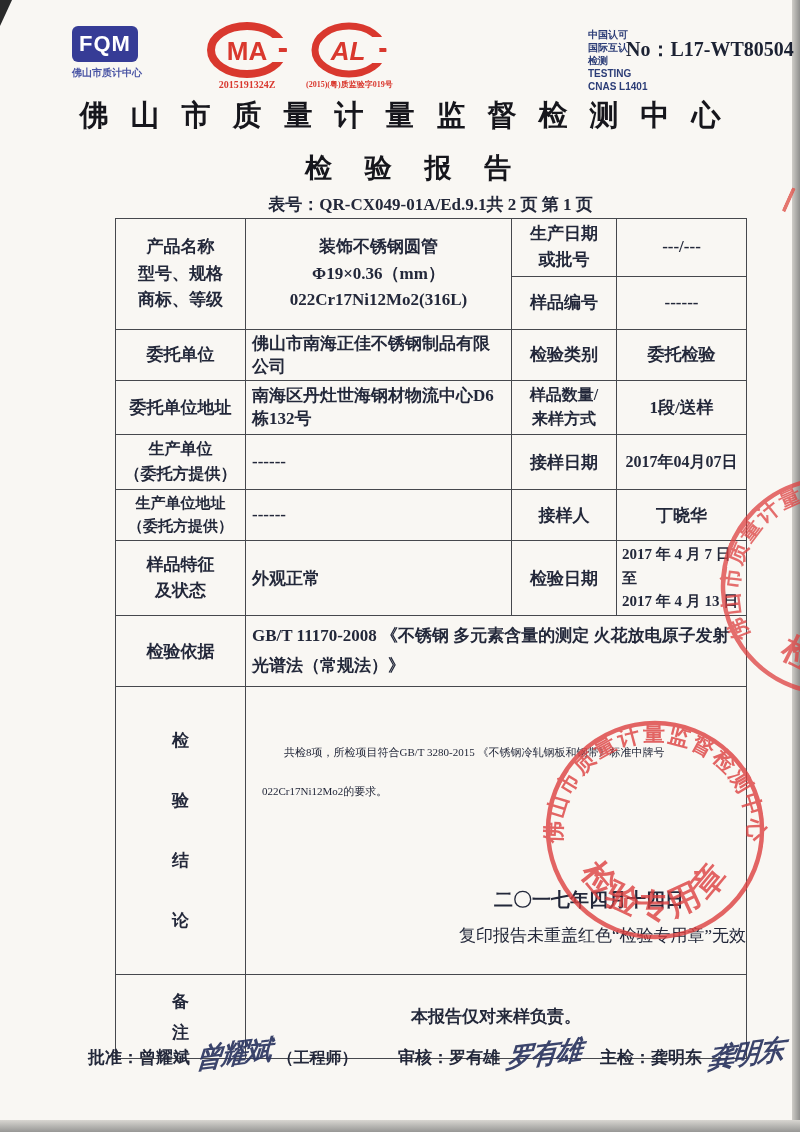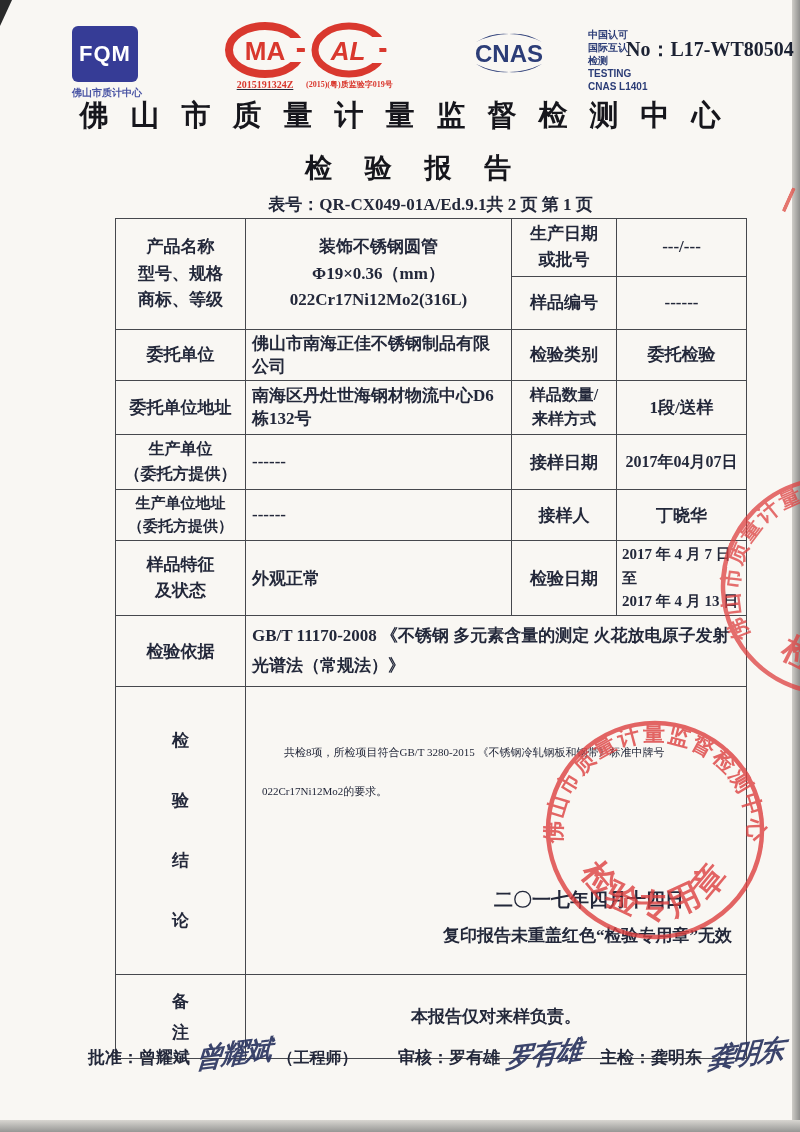--- a/index.html
+++ b/index.html
@@ -11,27 +11,27 @@
     color: #23283a;
   }
   
   .scan-edge-right { position:absolute; right:0; top:0; width:8px; height:100%; background:linear-gradient(to right,#cfcdc8,#8f8f8d); }
   .scan-edge-bottom { position:absolute; left:0; bottom:0; width:100%; height:12px; background:linear-gradient(to bottom,#d8d6d1,#979795); }
   .scan-corner-tl { position:absolute; left:0; top:0; width:0; height:0; border-top:26px solid #2a2a2a; border-right:12px solid transparent; }
 
   
   .logos { position:absolute; left:0; top:18px; width:800px; height:80px; }
   .fqm { position:absolute; left:72px; top:8px; width:62px; text-align:center; }
-  .fqm-box { display:inline-block; background:#363c96; color:#fff; font-weight:bold; font-size:22px; padding:15px 7px; border-radius:6px; letter-spacing:1px; font-family:"Liberation Sans",sans-serif; }
+  .fqm-box { display:inline-block; background:#363c96; color:#fff; font-weight:bold; font-size:22px; padding:5px 7px; border-radius:6px; letter-spacing:1px; font-family:"Liberation Sans",sans-serif; }
   .fqm-cap { margin-top:4px; font-size:10px; color:#4a55a5; font-weight:bold; white-space:nowrap; }
   .seal { position:absolute; text-align:center; }
   .seal svg { display:block; margin:0 auto; }
   .seal-num { font-size:10px; font-weight:bold; margin-top:1px; white-space:nowrap; }
   .red { color:#d9382e; }
-  .cma { left:222px; top:4px; width:86px;text-decoration:underline; }
+  .cma { left:204px; top:4px; width:86px; }
   .cal { left:306px; top:4px; width:86px; }
   .ilac { left:398px; top:2px; width:64px; }
   .cnas { left:470px; top:6px; width:78px; }
   .cnas-cap { position:absolute; left:553px; top:10px; text-align:left; font-size:10px; line-height:13px; color:#2c3d77; font-weight:bold; font-family:"Liberation Sans",sans-serif;margin-left:35px; }
   .report-no { position:absolute; left:618px; top:36px; font-size:20px; font-weight:bold; color:#1c2233; white-space:nowrap;margin-left:8px; }
 
   .title { position:absolute; left:0; top:96px; width:800px; text-align:center; font-size:29px; font-weight:bold; letter-spacing:22px; text-indent:22px; color:#16161c; }
   .subtitle { position:absolute; left:8px; top:150px; width:800px; text-align:center; font-size:27px; font-weight:bold; letter-spacing:13px; text-indent:13px; color:#16161c; }
   .form-line { position:absolute; left:115px; top:193px; width:631px; display:flex; justify-content:center; font-size:17px; font-weight:bold; }
 
@@ -39,21 +39,21 @@
   table.report { position:absolute; left:115px; top:218px; width:631px; border-collapse:collapse; table-layout:fixed; }
   table.report td { border:1.5px solid #46484d; font-size:17px; font-weight:600; vertical-align:middle; padding:2px 6px; }
   td.lab { text-align:center; }
   td.val { text-align:center; font-weight:bold; }
   td.val-left { text-align:left; padding-left:12px; font-weight:bold; }
   .lines div { line-height:1.55; }
   .vlabel { display:flex; flex-direction:column; align-items:center; justify-content:center; }
   .conc-cell { position:relative; padding:0 !important; }
   .conc-text { position:absolute; left:16px; right:10px; top:46px; text-indent:2em; line-height:39px; font-weight:normal; font-size:11px; text-align:left; }
   .conc-date { position:absolute; right:62px; top:200px; font-size:19px; font-weight:600; }
-  .conc-note { position:absolute; right:14px; top:237px; font-size:17px; font-weight:700;text-align:right; }
+  .conc-note { position:absolute; right:0; top:237px; font-size:17px; font-weight:400;text-align:right; }
 
   
   .stamp { position:absolute; opacity:.8; pointer-events:none; }
   .stamp-edge { transform: rotate(-24deg); opacity:.75; }
   .stamp-mark-tr { position:absolute; left:786px; top:190px; width:20px; height:26px; border-left:4px solid #e0564e; transform:rotate(24deg); opacity:.8; border-radius:2px; }
 
   
   .footer { position:absolute; left:0; top:1022px; width:800px; height:70px; font-size:17px; font-weight:bold; }
   .sig-group { position:absolute; white-space:nowrap; }
   .sig-script { display:inline-block; font-size:27px; font-style:italic; font-weight:bold; color:#2b3560; transform:rotate(-7deg) skewX(-12deg); margin:0 2px; letter-spacing:-2px; opacity:.92; }
@@ -88,27 +88,20 @@
       <svg width="78" height="56" viewBox="0 0 78 56">
         <ellipse cx="39" cy="28" rx="34" ry="24" fill="none" stroke="#d9382e" stroke-width="7"></ellipse>
         <rect x="62" y="15" width="16" height="11" fill="#f9f7f3"></rect>
         <rect x="62" y="30" width="16" height="11" fill="#f9f7f3"></rect>
         <text x="38" y="38" text-anchor="middle" font-family="Liberation Sans, sans-serif" font-size="26" font-weight="bold" font-style="italic" fill="#d9382e">AL</text>
       </svg>
       <div class="seal-num red" style="font-size:8px">(2015)(粤)质监验字019号</div>
     </div>
 
 
-    <div class="seal cnas">
-      <svg width="78" height="58" viewBox="0 0 78 58">
-        <path d="M6 18 Q39 2 72 18 Q56 8 39 10 Q22 8 6 18 Z" fill="#2c3d77"></path>
-        <path d="M6 40 Q39 56 72 40 Q56 50 39 48 Q22 50 6 40 Z" fill="#2c3d77"></path>
-        <text x="39" y="38" text-anchor="middle" font-family="Liberation Sans, sans-serif" font-size="24" font-weight="bold" fill="#2c3d77">CNAS</text>
-      </svg>
-    </div>
     <div class="cnas-cap">
       <div>中国认可</div>
       <div>国际互认</div>
       <div>检测</div>
       <div>TESTING</div>
       <div>CNAS L1401</div>
     </div>
   </div>
 
   <div class="report-no">No：L17-WT80504</div>

